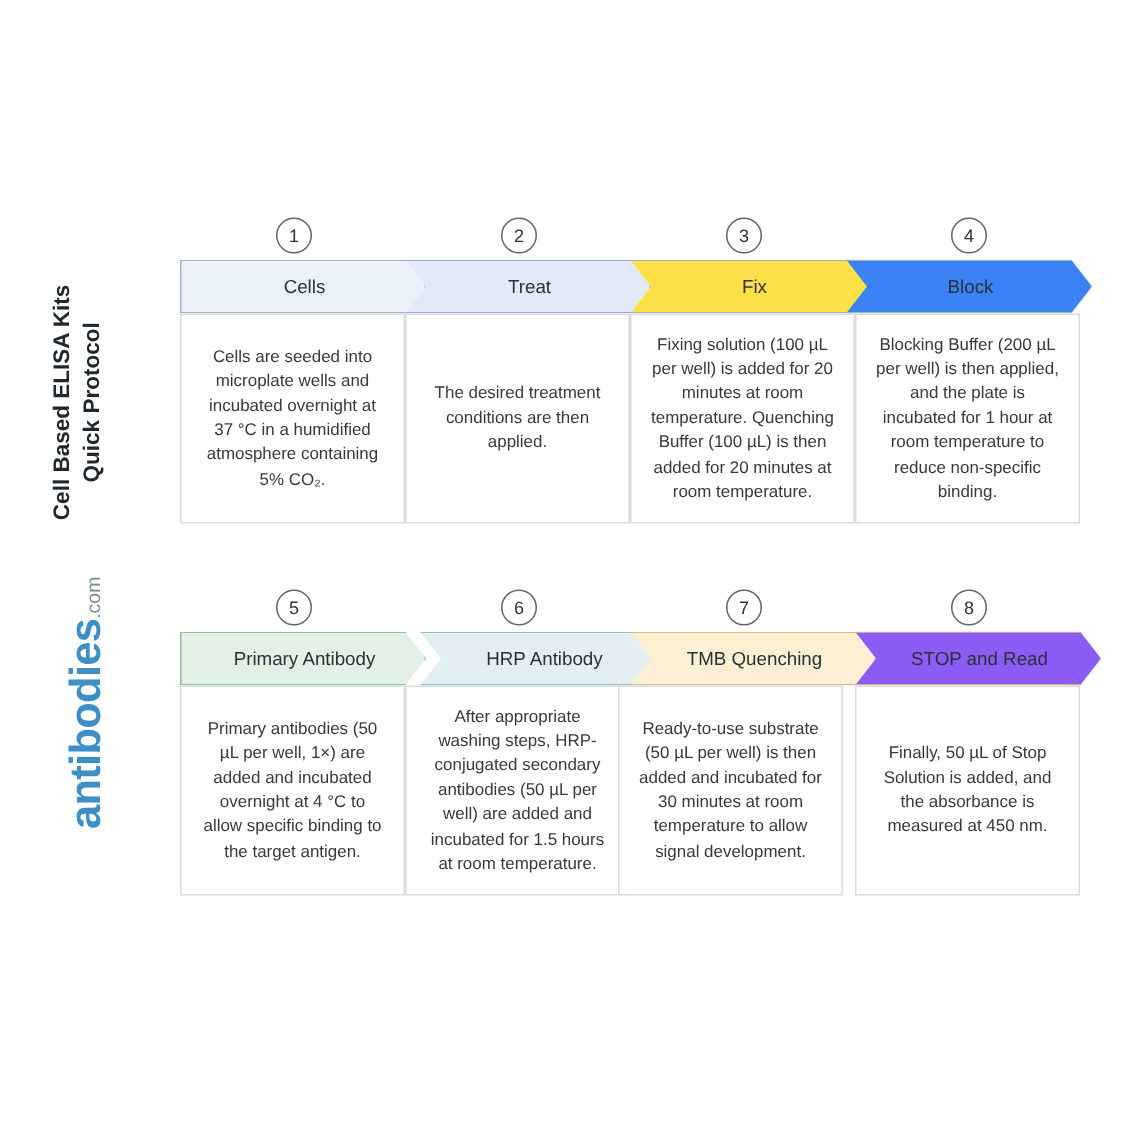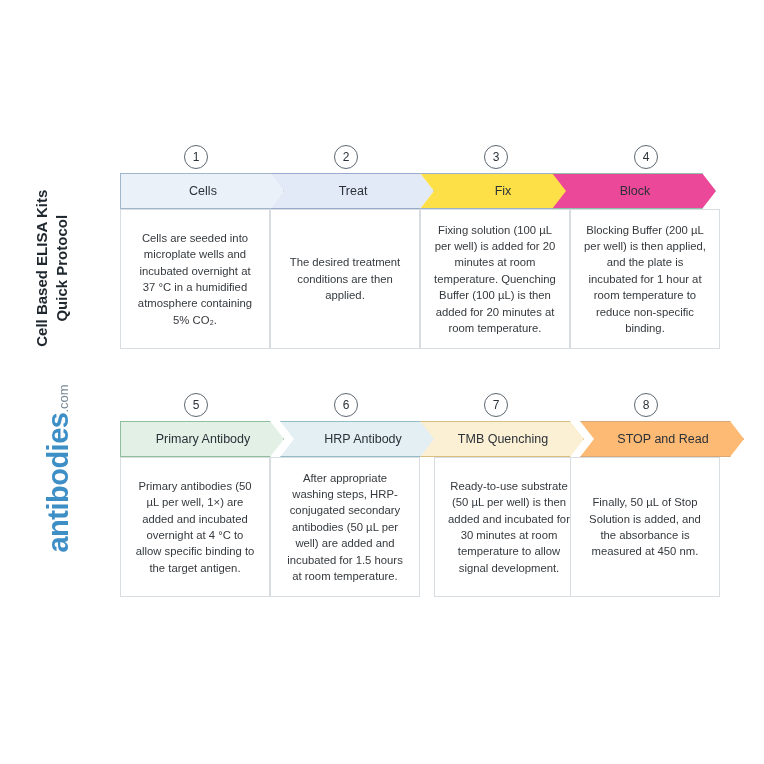--- a/index.html
+++ b/index.html
@@ -158,21 +158,21 @@
   <div class="chevrons">
     <div class="chev first" id="c1" style="left: 0px; width: 164px; background: rgb(234, 241, 248); box-shadow: rgb(159, 182, 204) 0px 0px 0px 1px inset;">
       <span class="chev-label">Cells</span>
     </div>
     <div class="chev notch" id="c2" style="left: 150px; width: 164px; background: rgb(227, 234, 247); box-shadow: rgb(154, 169, 205) 0px 0px 0px 1px inset;">
       <span class="chev-label">Treat</span>
     </div>
     <div class="chev notch" id="c3" style="left: 300px; width: 164px; background: #fde047; box-shadow: rgb(154, 178, 203) 0px 0px 0px 1px inset;">
       <span class="chev-label">Fix</span>
     </div>
-    <div class="chev notch" id="c4" style="left: 432px; width: 164px; background: #ec4899; box-shadow: rgb(143, 192, 170) 0px 0px 0px 1px inset;">
+    <div class="chev notch" id="c4" style="left: 444px; width: 164px; background: #3b82f6; box-shadow: rgb(143, 192, 170) 0px 0px 0px 1px inset;">
       <span class="chev-label">Block</span>
     </div>
   </div>
 
   <div class="cards">
     <div class="card" style="left:0px;width:150px">
       <div class="card-text">Cells are seeded into microplate wells and incubated overnight at 37 °C in a humidified atmosphere containing 5% CO₂.</div>
     </div>
     <div class="card" style="left:150px;width:150px">
       <div class="card-text">The desired treatment conditions are then applied.</div>
@@ -197,32 +197,32 @@
   <div class="chevrons">
     <div class="chev first" id="c5" style="left: 0px; width: 164px; background: rgb(226, 240, 230); box-shadow: rgb(143, 191, 157) 0px 0px 0px 1px inset;">
       <span class="chev-label">Primary Antibody</span>
     </div>
     <div class="chev notch" id="c6" style="left: 160px; width: 164px; background: rgb(227, 239, 242); box-shadow: rgb(147, 188, 196) 0px 0px 0px 1px inset;">
       <span class="chev-label">HRP Antibody</span>
     </div>
     <div class="chev notch" id="c7" style="left: 300px; width: 164px; background: rgb(251, 240, 212); box-shadow: rgb(217, 191, 127) 0px 0px 0px 1px inset;">
       <span class="chev-label">TMB Quenching</span>
     </div>
-    <div class="chev notch" id="c8" style="left: 460px; width: 164px; background: #fdba74; box-shadow: rgb(216, 168, 119) 0px 0px 0px 1px inset;">
+    <div class="chev notch" id="c8" style="left: 450px; width: 164px; background: #8b5cf6; box-shadow: rgb(216, 168, 119) 0px 0px 0px 1px inset;">
       <span class="chev-label">STOP and Read</span>
     </div>
   </div>
 
   <div class="cards">
     <div class="card" style="left:0px;width:150px">
       <div class="card-text">Primary antibodies (50 µL per well, 1×) are added and incubated overnight at 4 °C to allow specific binding to the target antigen.</div>
     </div>
     <div class="card" style="left:150px;width:150px">
       <div class="card-text">After appropriate washing steps, HRP-conjugated secondary antibodies (50 µL per well) are added and incubated for 1.5 hours at room temperature.</div>
     </div>
-    <div class="card" style="left:314px;width:150px">
+    <div class="card" style="left:292px;width:150px">
       <div class="card-text">Ready-to-use substrate (50 µL per well) is then added and incubated for 30 minutes at room temperature to allow signal development.</div>
     </div>
     <div class="card" style="left:450px;width:150px">
       <div class="card-text">Finally, 50 µL of Stop Solution is added, and the absorbance is measured at 450 nm.</div>
     </div>
   </div>
 </div>
 
 </body></html>

